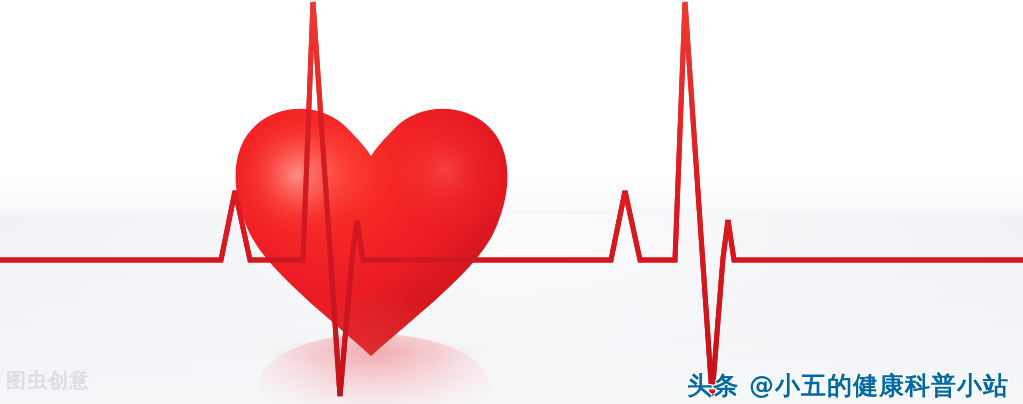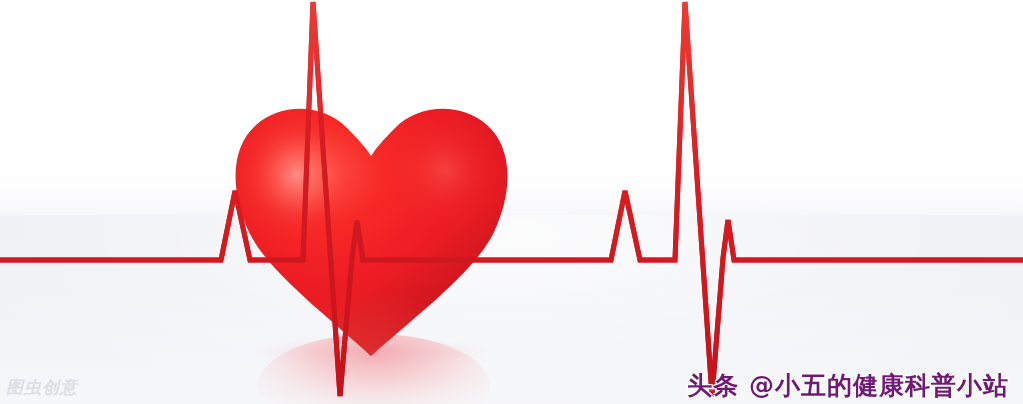--- a/index.html
+++ b/index.html
@@ -50,43 +50,42 @@
   }
 
   
   .wm-headline {
     position: absolute;
     right: 14px;
     bottom: 6px;
     font-size: 25px;
     line-height: 1;
     letter-spacing: 1px;
-    color: #701a75;
+    color: #0369a1;
     font-family: "DejaVu Sans", sans-serif;
     font-weight: bold;
     text-shadow:
        1px  1px 0 rgba(255,255,255,0.95),
       -1px  1px 0 rgba(255,255,255,0.95),
        1px -1px 0 rgba(255,255,255,0.95),
       -1px -1px 0 rgba(255,255,255,0.95),
        2px  2px 2px rgba(255,255,255,0.8);
     white-space: nowrap;
   }
   .wm-tuchong {
     position: absolute;
     left: 6px;
-    bottom: 8px;
-    font-size: 17px;
+    bottom: 14px;
+    font-size: 20px;
     line-height: 1;
     letter-spacing: 1px;
     color: rgba(200,203,212,0.55);
     font-family: "DejaVu Sans", sans-serif;
     font-weight: bold;
     white-space: nowrap;
-    font-style: italic;
   }
 </style>
 </head>
 <body>
 
 <div id="stage">
 
   <div class="bg-upper"></div>
   <div class="bg-lower"></div>
   <div class="bg-lower-vignette"></div>

